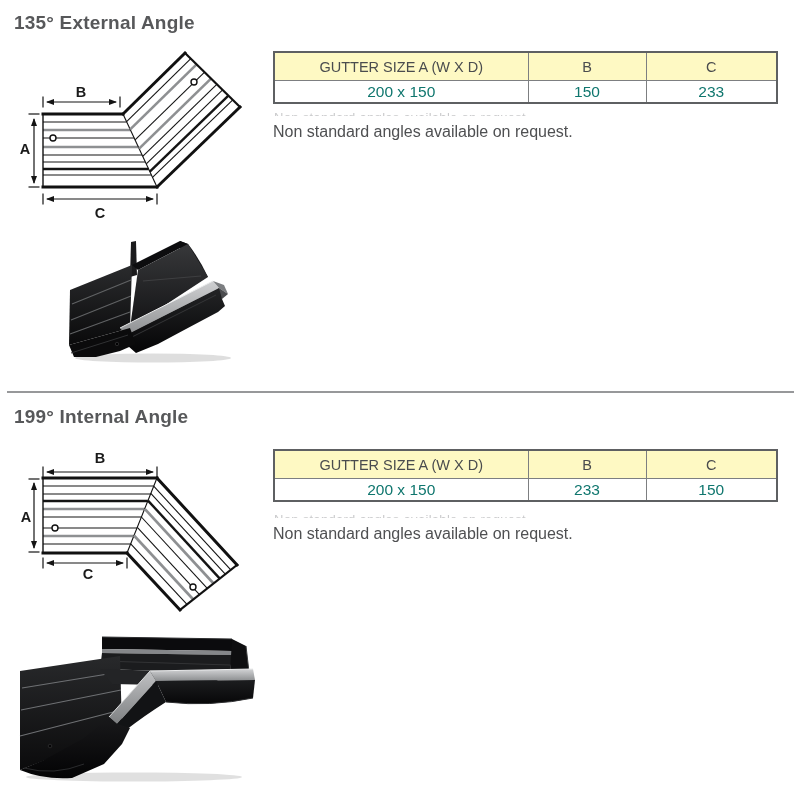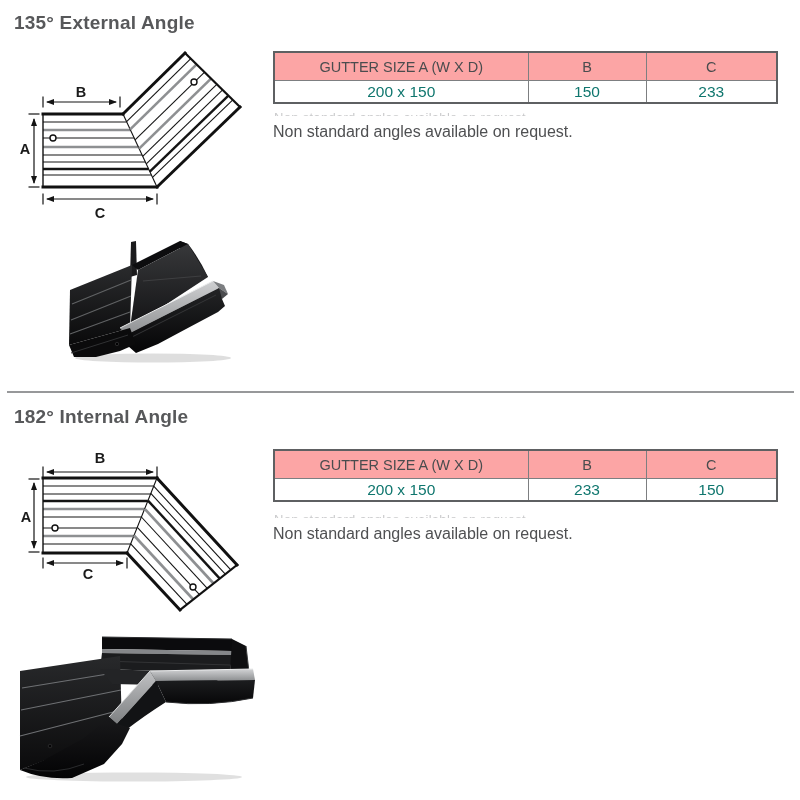--- a/index.html
+++ b/index.html
@@ -4,21 +4,21 @@
 <style>
   html,body{margin:0;padding:0;background:#fff;}
   #page{position:relative;width:800px;height:800px;background:#ffffff;overflow:hidden;
         font-family:"Liberation Sans","DejaVu Sans",sans-serif;}
   .heading{position:absolute;font-size:19px;font-weight:bold;color:#57585a;letter-spacing:.2px;line-height:20px;}
   .note{position:absolute;font-size:16px;color:#4f5052;}
   .ghost{position:absolute;height:4px;overflow:hidden;color:#aeafb1;opacity:.65;font-size:13px;line-height:12px;letter-spacing:.3px;white-space:nowrap;}
   .divider{position:absolute;left:7px;top:391px;width:787px;height:2px;background:#97989a;}
   table.spec{position:absolute;border-collapse:collapse;table-layout:fixed;width:503px;border:2px solid #5e6062;}
   table.spec th,table.spec td{border:1px solid #7d7f81;text-align:center;vertical-align:middle;padding:0;color:#0f766e;font-weight:normal;}
-  table.spec th{background:#fca5a5;height:27px;font-size:14.5px;color:#4a4c4e;}
+  table.spec th{background:#fef9c3;height:27px;font-size:14.5px;color:#4a4c4e;}
   table.spec td{height:21px;font-size:15.5px;}
   svg{position:absolute;}
   svg .t{stroke:#141414;stroke-width:1.1;}
   svg .g{stroke:#8e9092;stroke-width:2.6;}
   svg .k{stroke:#141414;stroke-width:2.4;}
   svg .o3{stroke:#111;stroke-width:3;stroke-linecap:square;}
   svg .o2{stroke:#111;stroke-width:2.2;stroke-linecap:square;}
   svg .e{stroke:#111;stroke-width:1.4;}
   svg .m{stroke:#111;stroke-width:1.1;}
   svg .dim{stroke:#141414;stroke-width:1.2;}
@@ -143,21 +143,21 @@
       <path d="M62,102 L148,59" stroke="#343537" stroke-width="1" fill="none"></path>
       <path d="M1,109 L62,92 L68,108 L52,115 L28,121 L6,121 Z" fill="#0b0b0c"></path>
       <path d="M3,117 L60,99" stroke="#303133" stroke-width="1" fill="none"></path>
       <circle cx="49" cy="108" r="1.7" fill="#020203" stroke="#3f4042" stroke-width=".6"></circle>
     </svg>
   </div>
 
   <div class="divider"></div>
 
   <div>
-    <div class="heading" style="left:14px;top:407px;">182° Internal Angle</div>
+    <div class="heading" style="left:14px;top:407px;">199° Internal Angle</div>
 
     <svg style="left:14px;top:448px;" width="232" height="172" viewBox="0 0 232 172">
       <defs>
         <marker id="mb" markerWidth="8" markerHeight="6" refX="7" refY="3" orient="auto-start-reverse" markerUnits="userSpaceOnUse" viewBox="0 0 8 6">
           <path d="M0 0 L8 3 L0 6 Z" fill="#141414"></path>
         </marker>
       </defs>
       <g>
         <line class="t" x1="29" y1="38" x2="139.8" y2="38"></line>
         <line class="t" x1="29" y1="46" x2="136.6" y2="46"></line>

